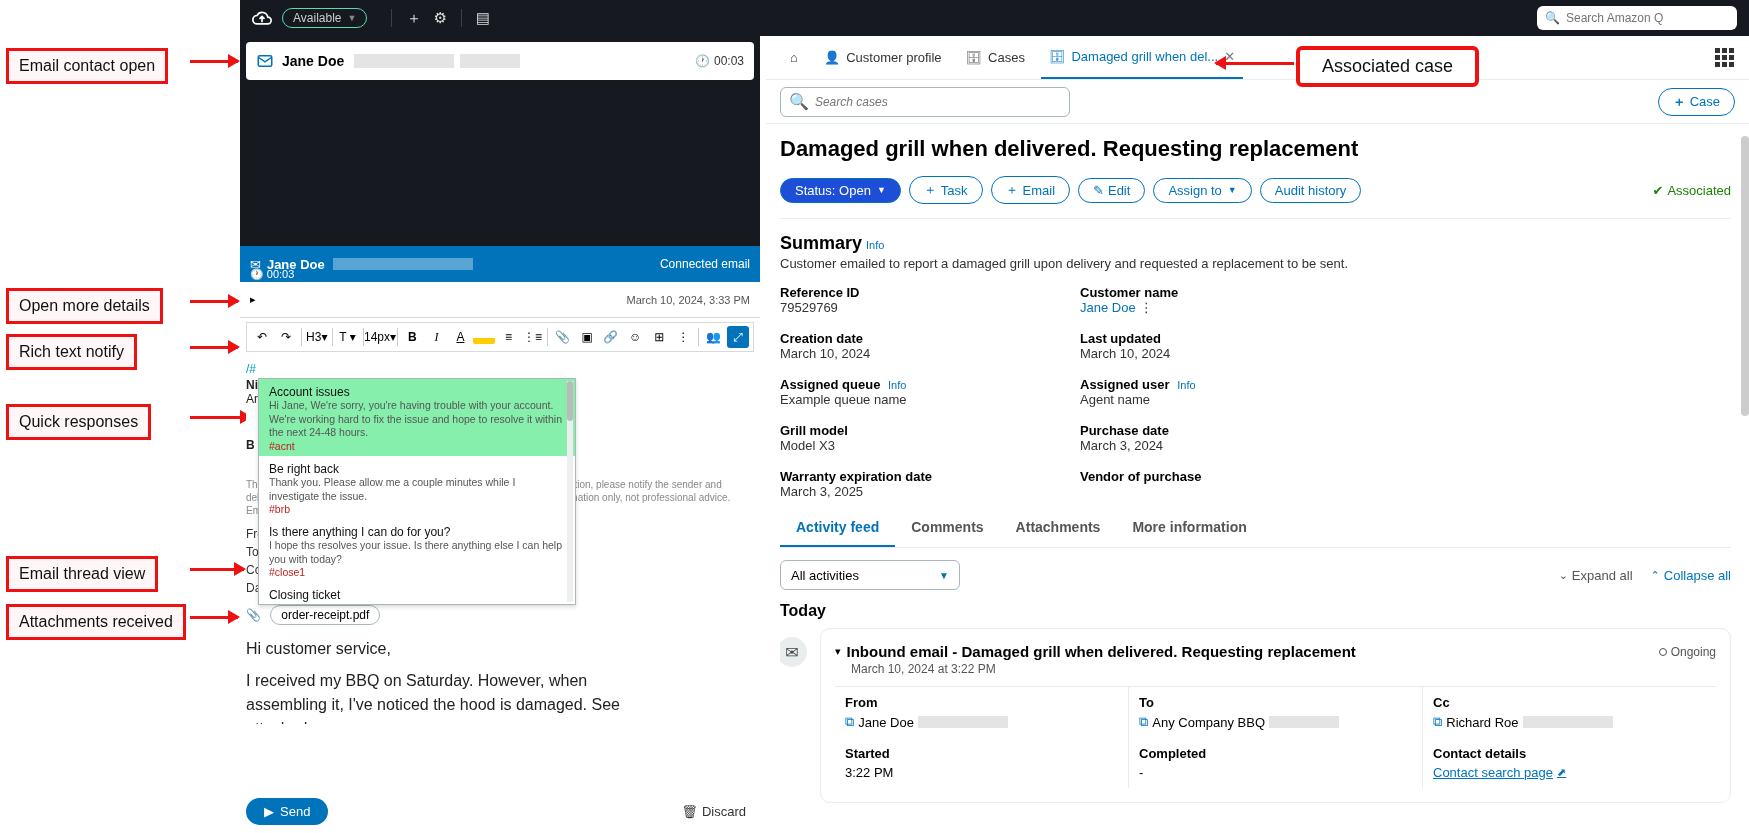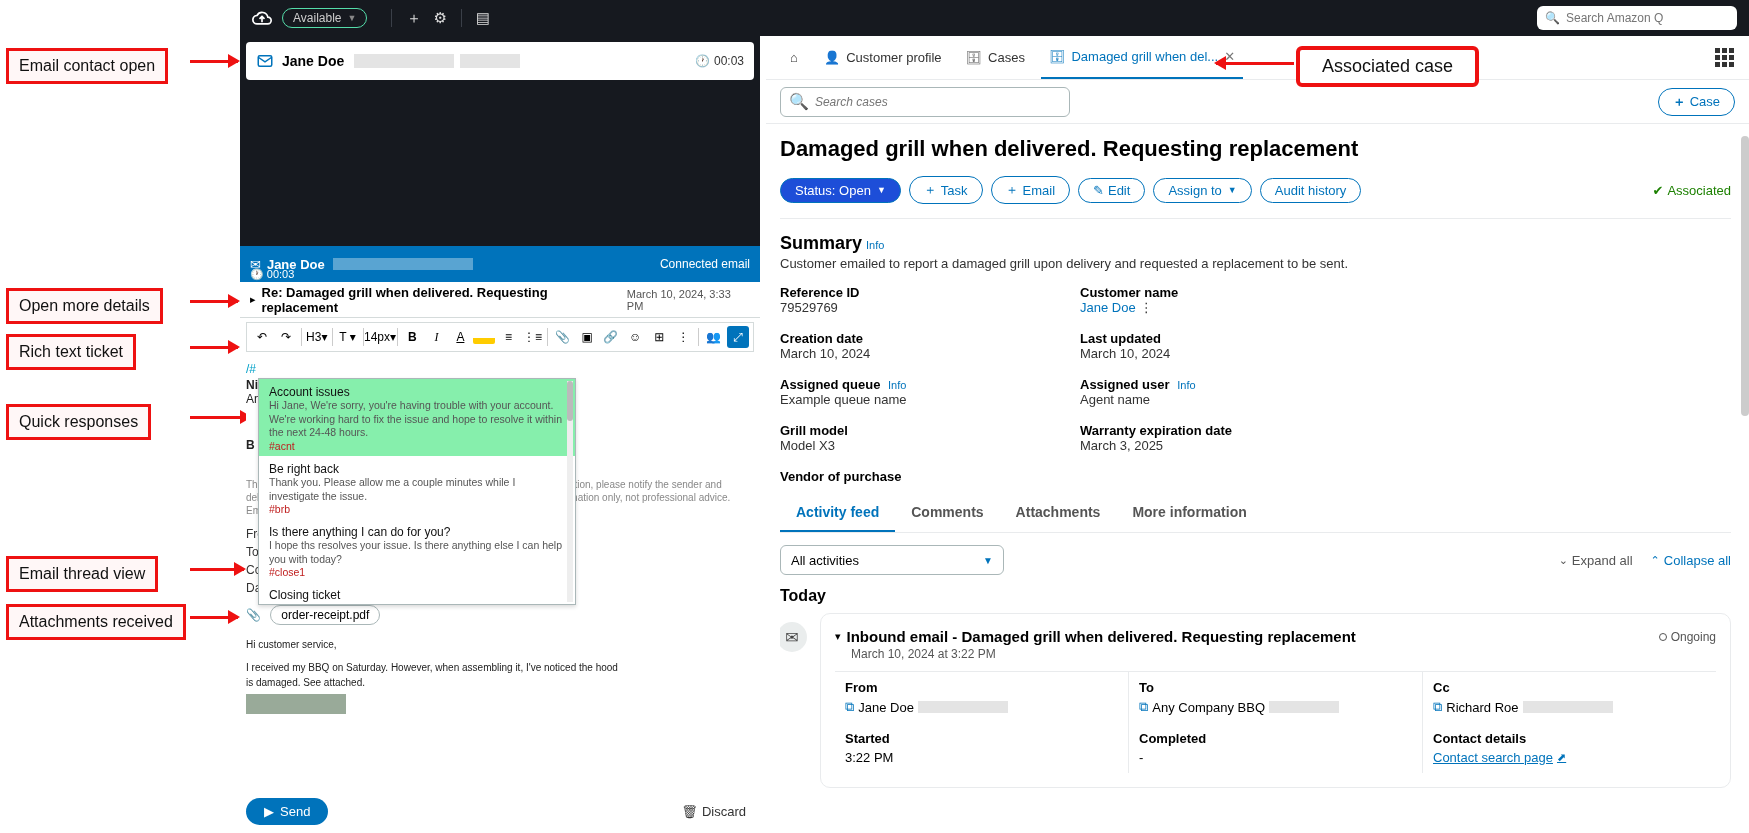--- a/index.html
+++ b/index.html
@@ -55,21 +55,21 @@
 .tb-sep { width:1px; height: 18px; background:#ccc; margin:0 2px;}
 .tb-last { background:#0073bb; color:#fff; border-radius:3px; padding:2px 4px;}
 
 
 .editor-body { position: absolute; left: 246px; top: 354px; width: 508px; height:370px; background:#fff; font-size: 12px; overflow: hidden; }
 .hashtag { color: #00a1c9; padding: 8px 0 2px 0; font-size:12px;}
 .disclaimer { color:#888; font-size:10px; line-height:1.3; padding-right:8px; }
 .thread-meta { font-size:12px; color:#333; line-height:1.5; }
 .att-pill { display:inline-flex; align-items:center; border:1px solid #aab7b8; border-radius:10px; padding:2px 10px; font-size:12px; }
 .thumb { width:100px; height:20px; background: #9a9; margin-top:4px;}
-.editor-msg { font-size:10px; color:#222; line-height:1.5;}
+.editor-msg { font-size:16px; color:#222; line-height:1.5;}
 .hidden-text { position:absolute; font-size:12px; color:#222;}
 
 
 .qr-popup { position: absolute; left: 258px; top: 378px; width: 318px; background: #fff; border: 1px solid #aab7b8; box-shadow: 0 2px 4px rgba(0,0,0,.15); z-index: 50; font-size: 11px; }
 .qr-item { padding: 6px 10px 4px 10px; }
 .qr-item:hover, .qr-item.hover { background: #86efac; }
 .qr-title { font-weight: 400; color: #111; font-size: 12px;}
 .qr-body { color: #555; font-size: 10.5px; line-height: 1.3; }
 .qr-tag { color: #bf1d1d; font-size: 10.5px;}
 .qr-scroll { position:absolute; right:2px; top:2px; bottom:2px; width:6px; background:#eee;}
@@ -117,21 +117,21 @@
 .f-label { font-weight: 700; font-size: 13px; }
 .f-val { font-size: 13px; color:#333;}
 .f-val.link { color:#0073bb;}
 .dots { color:#333; margin-left:4px; cursor:pointer;}
 
 .sub-tabs { display: flex; border-bottom: 1px solid #e9ebed; margin-top: 8px;}
 .sub-tab { padding: 10px 16px; font-size: 14px; font-weight: 700; color:#555; cursor:pointer;}
 .sub-tab.active { color:#0073bb; border-bottom: 2px solid #0073bb;}
 
 .filter-row { display: flex; align-items:center; margin: 12px 0;}
-.select-box { width: 224px; height: 30px; border: 1px solid #aab7b8; border-radius: 6px; display:flex; align-items:center; padding:0 10px; font-size:13px; cursor:pointer;}
+.select-box { width: 180px; height: 30px; border: 1px solid #aab7b8; border-radius: 6px; display:flex; align-items:center; padding:0 10px; font-size:13px; cursor:pointer;}
 .select-box .caret2 { margin-left:auto; color:#0073bb; font-size:10px;}
 .exp-btn { margin-left:auto; color:#555; font-size:13px; cursor:pointer; display:flex; align-items:center;}
 .coll-btn { margin-left: 18px; color:#0073bb; font-size:13px; cursor:pointer; display:flex; align-items:center;}
 .ud { margin-right:4px; font-size:11px;}
 
 .today-hdr { font-size: 16px; font-weight: 700; margin: 8px 0;}
 
 .activity-card { border: 1px solid #e9ebed; border-radius: 10px; padding: 14px; margin-left: 40px; position:relative;}
 .act-icon { position:absolute; left:-44px; top:8px; width:30px; height:30px; border-radius:50%; background:#eaeded; display:flex; align-items:center; justify-content:center; color:#444;}
 .act-title-row { display:flex; align-items:center;}
@@ -178,21 +178,21 @@
   <div class="search-q">
     <span class="mag">🔍</span>
     <input placeholder="Search Amazon Q" style="">
   </div>
 </div>
 
 <div class="ann" style="top:48px;">Email contact open</div>
 <div class="arrow" style="top:60px; left:190px; width:48px;"></div>
 <div class="ann" style="top:288px;">Open more details</div>
 <div class="arrow" style="top:300px; left:190px; width:48px;"></div>
-<div class="ann" style="top:334px;">Rich text ticket</div>
+<div class="ann" style="top:334px;">Rich text notify</div>
 <div class="arrow" style="top:346px; left:190px; width:48px;"></div>
 <div class="ann" style="top:404px;">Quick responses</div>
 <div class="arrow" style="top:416px; left:190px; width:60px;"></div>
 <div class="ann" style="top:556px;">Email thread view</div>
 <div class="arrow" style="top:568px; left:190px; width:54px;"></div>
 <div class="ann" style="top:604px;">Attachments received</div>
 <div class="arrow" style="top:616px; left:190px; width:48px;"></div>
 
 <div class="contact-pane">
   <div class="contact-card">
@@ -215,21 +215,20 @@
 <div class="active-bar">
   <span class="mail">✉</span>
   <span class="name">Jane Doe</span>
   <span class="blur"></span>
   <span class="connected">Connected email</span>
 </div>
 <div class="active-sub"><span>🕐</span> <span>00:03</span></div>
 
 <div class="subject-row">
   <span class="caret">▸</span>
-  <span class="subj">Re: Damaged grill when delivered. Requesting replacement</span>
   <span class="date">March 10, 2024, 3:33 PM</span>
 </div>
 
 <div class="editor-toolbar">
   <span class="tb-btn">↶</span>
   <span class="tb-btn">↷</span>
   <span class="tb-sep"></span>
   <span class="tb-btn"><span>H3</span> ▾</span>
   <span class="tb-sep"></span>
   <span class="tb-btn">T ▾</span>
@@ -417,20 +416,24 @@
         </div>
       <div>
           <div class="f-label"><span>Assigned user</span> <span class="info-link">Info</span></div>
           <div class="f-val">Agent name</div>
         </div>
       <div>
           <div class="f-label">Grill model</div>
           <div class="f-val">Model X3</div>
         </div>
       <div>
+          <div class="f-label">Purchase date</div>
+          <div class="f-val">March 3, 2024</div>
+        </div>
+      <div>
           <div class="f-label">Warranty expiration date</div>
           <div class="f-val">March 3, 2025</div>
         </div>
       <div>
           <div class="f-label">Vendor of purchase</div>
           <div class="f-val"></div>
         </div>
     </div>
 
     <div class="sub-tabs">

